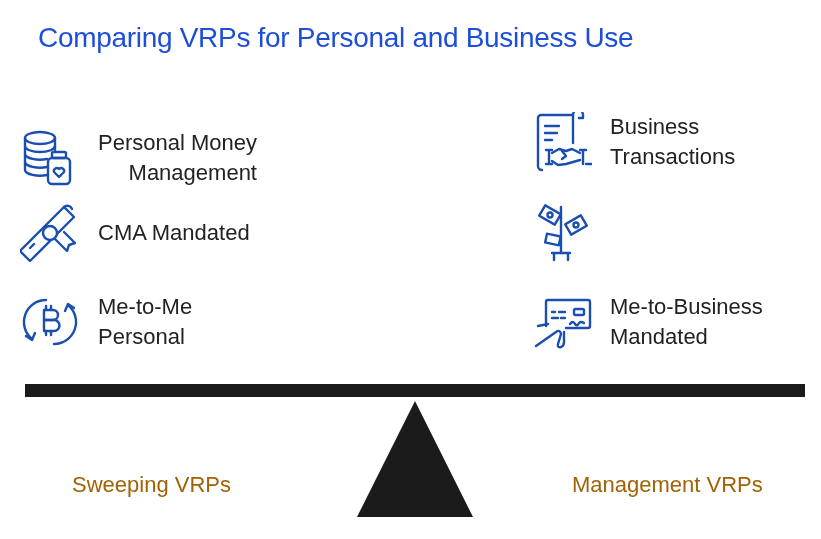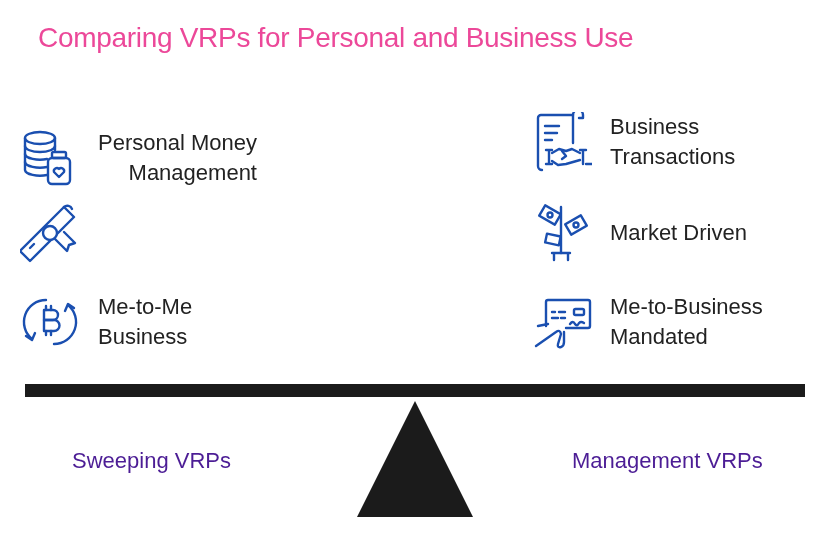--- a/index.html
+++ b/index.html
@@ -15,21 +15,21 @@
       font-family: "Liberation Sans", "DejaVu Sans", sans-serif;
       color: #1f1f1f;
     }
     .title {
       position: absolute;
       left: 38px;
       top: 22px;
       font-size: 28px;
       font-weight: 500;
       letter-spacing: -0.3px;
-      color: #ec4899;
+      color: #1d4ed8;
       white-space: nowrap;
     }
     .item {
       position: absolute;
       display: flex;
       align-items: center;
     }
     .item .icon {
       width: 60px;
       height: 60px;
@@ -65,23 +65,23 @@
     .fulcrum {
       position: absolute;
       left: 357px;
       top: 401px;
       width: 116px;
       height: 116px;
     }
     .fulcrum svg { display: block; }
     .side-label {
       position: absolute;
-      top: 448px;
+      top: 472px;
       font-size: 22px;
-      color: #4c1d95;
+      color: #a16207;
       white-space: nowrap;
       text-align: right;
     }
     #side-left  { left: 72px; }
     #side-right { left: 572px; }
   </style>
 </head>
 <body>
 
 <div class="title">Comparing VRPs for Personal and Business Use</div>
@@ -107,36 +107,37 @@
 <div class="item" id="item-l2">
   <span class="icon">
     <svg viewBox="0 0 60 60" fill="none" stroke="#1a4fb0" stroke-width="2.4" stroke-linecap="round" stroke-linejoin="round">
       <path d="M44 4 l10 10 l-44 44 l-10 -10 z"></path>
       <path d="M44 4 a5 5 0 0 1 8 2"></path>
       <path d="M14 41 l-4 4"></path>
       <circle cx="30" cy="30" r="7" fill="#ffffff"></circle>
       <path d="M35 36 l12 12 l2 -6 l6 -2 l-11 -11"></path>
     </svg>
   </span>
+  <span class="label">CMA Mandated</span>
 </div>
 
 <div class="item" id="item-l3">
   <span class="icon">
     <svg viewBox="0 0 60 60" fill="none" stroke="#1a4fb0" stroke-width="2.4" stroke-linecap="round" stroke-linejoin="round">
       <path d="M26 8 A22 22 0 0 0 12 47"></path>
       <path d="M6 44 l6 4 l3 -7"></path>
       <path d="M34 52 A22 22 0 0 0 48 13"></path>
       <path d="M54 16 l-6 -4 l-3 7"></path>
       <path d="M24 18 h9 a5 5 0 0 1 0 10 h-9 z"></path>
       <path d="M24 28 h10 a5.5 5.5 0 0 1 0 11 h-10 z"></path>
       <path d="M26 14 v4 M31 14 v4 M26 39 v4 M31 39 v4"></path>
     </svg>
   </span>
   <span class="label">Me-to-Me
-Business</span>
+Personal</span>
 </div>
 
 <div class="item" id="item-r1">
   <span class="icon">
     <svg viewBox="0 0 60 60" fill="none" stroke="#1a4fb0" stroke-width="2.4" stroke-linecap="round" stroke-linejoin="round">
       <path d="M10 58 a4 4 0 0 1 -4 -4 v-48 a3 3 0 0 1 3 -3 h32 a5 5 0 0 1 10 0 v3 h-4"></path>
       <path d="M41 3 v28"></path>
       <path d="M13 14 h14 M13 21 h12 M13 28 h7"></path>
       <path d="M14 38 h6 M17 38 v14 M14 52 h6"></path>
       <path d="M54 38 h-6 M51 38 v14 M54 52 h6"></path>
@@ -154,21 +155,20 @@
     <svg viewBox="0 0 60 60" fill="none" stroke="#1a4fb0" stroke-width="2.4" stroke-linecap="round" stroke-linejoin="round">
       <path d="M29 4 v46"></path>
       <rect x="9" y="6" width="18" height="12" transform="rotate(30 18 12)"></rect>
       <circle cx="18" cy="12" r="2.5"></circle>
       <rect x="35" y="16" width="18" height="12" transform="rotate(-30 44 22)"></rect>
       <circle cx="44" cy="22" r="2.5"></circle>
       <rect x="14" y="32" width="14" height="9" transform="rotate(12 21 36)"></rect>
       <path d="M20 50 h18 M22 50 v7 M36 50 v7"></path>
     </svg>
   </span>
-  <span class="label">Market Driven</span>
 </div>
 
 <div class="item" id="item-r3">
   <span class="icon">
     <svg viewBox="0 0 60 60" fill="none" stroke="#1a4fb0" stroke-width="2.4" stroke-linecap="round" stroke-linejoin="round">
       <path d="M14 34 v-24 a2 2 0 0 1 2 -2 h40 a2 2 0 0 1 2 2 v24 a2 2 0 0 1 -2 2 h-22"></path>
       <path d="M20 20 h3 M27 20 h6 M20 26 h6 M29 26 h4"></path>
       <rect x="42" y="17" width="10" height="6" rx="1.5"></rect>
       <path d="M38 32 q3 -4 5 0 q2 3 4 -1 q2 -2 5 0"></path>
       <path d="M6 34 l10 -2"></path>

